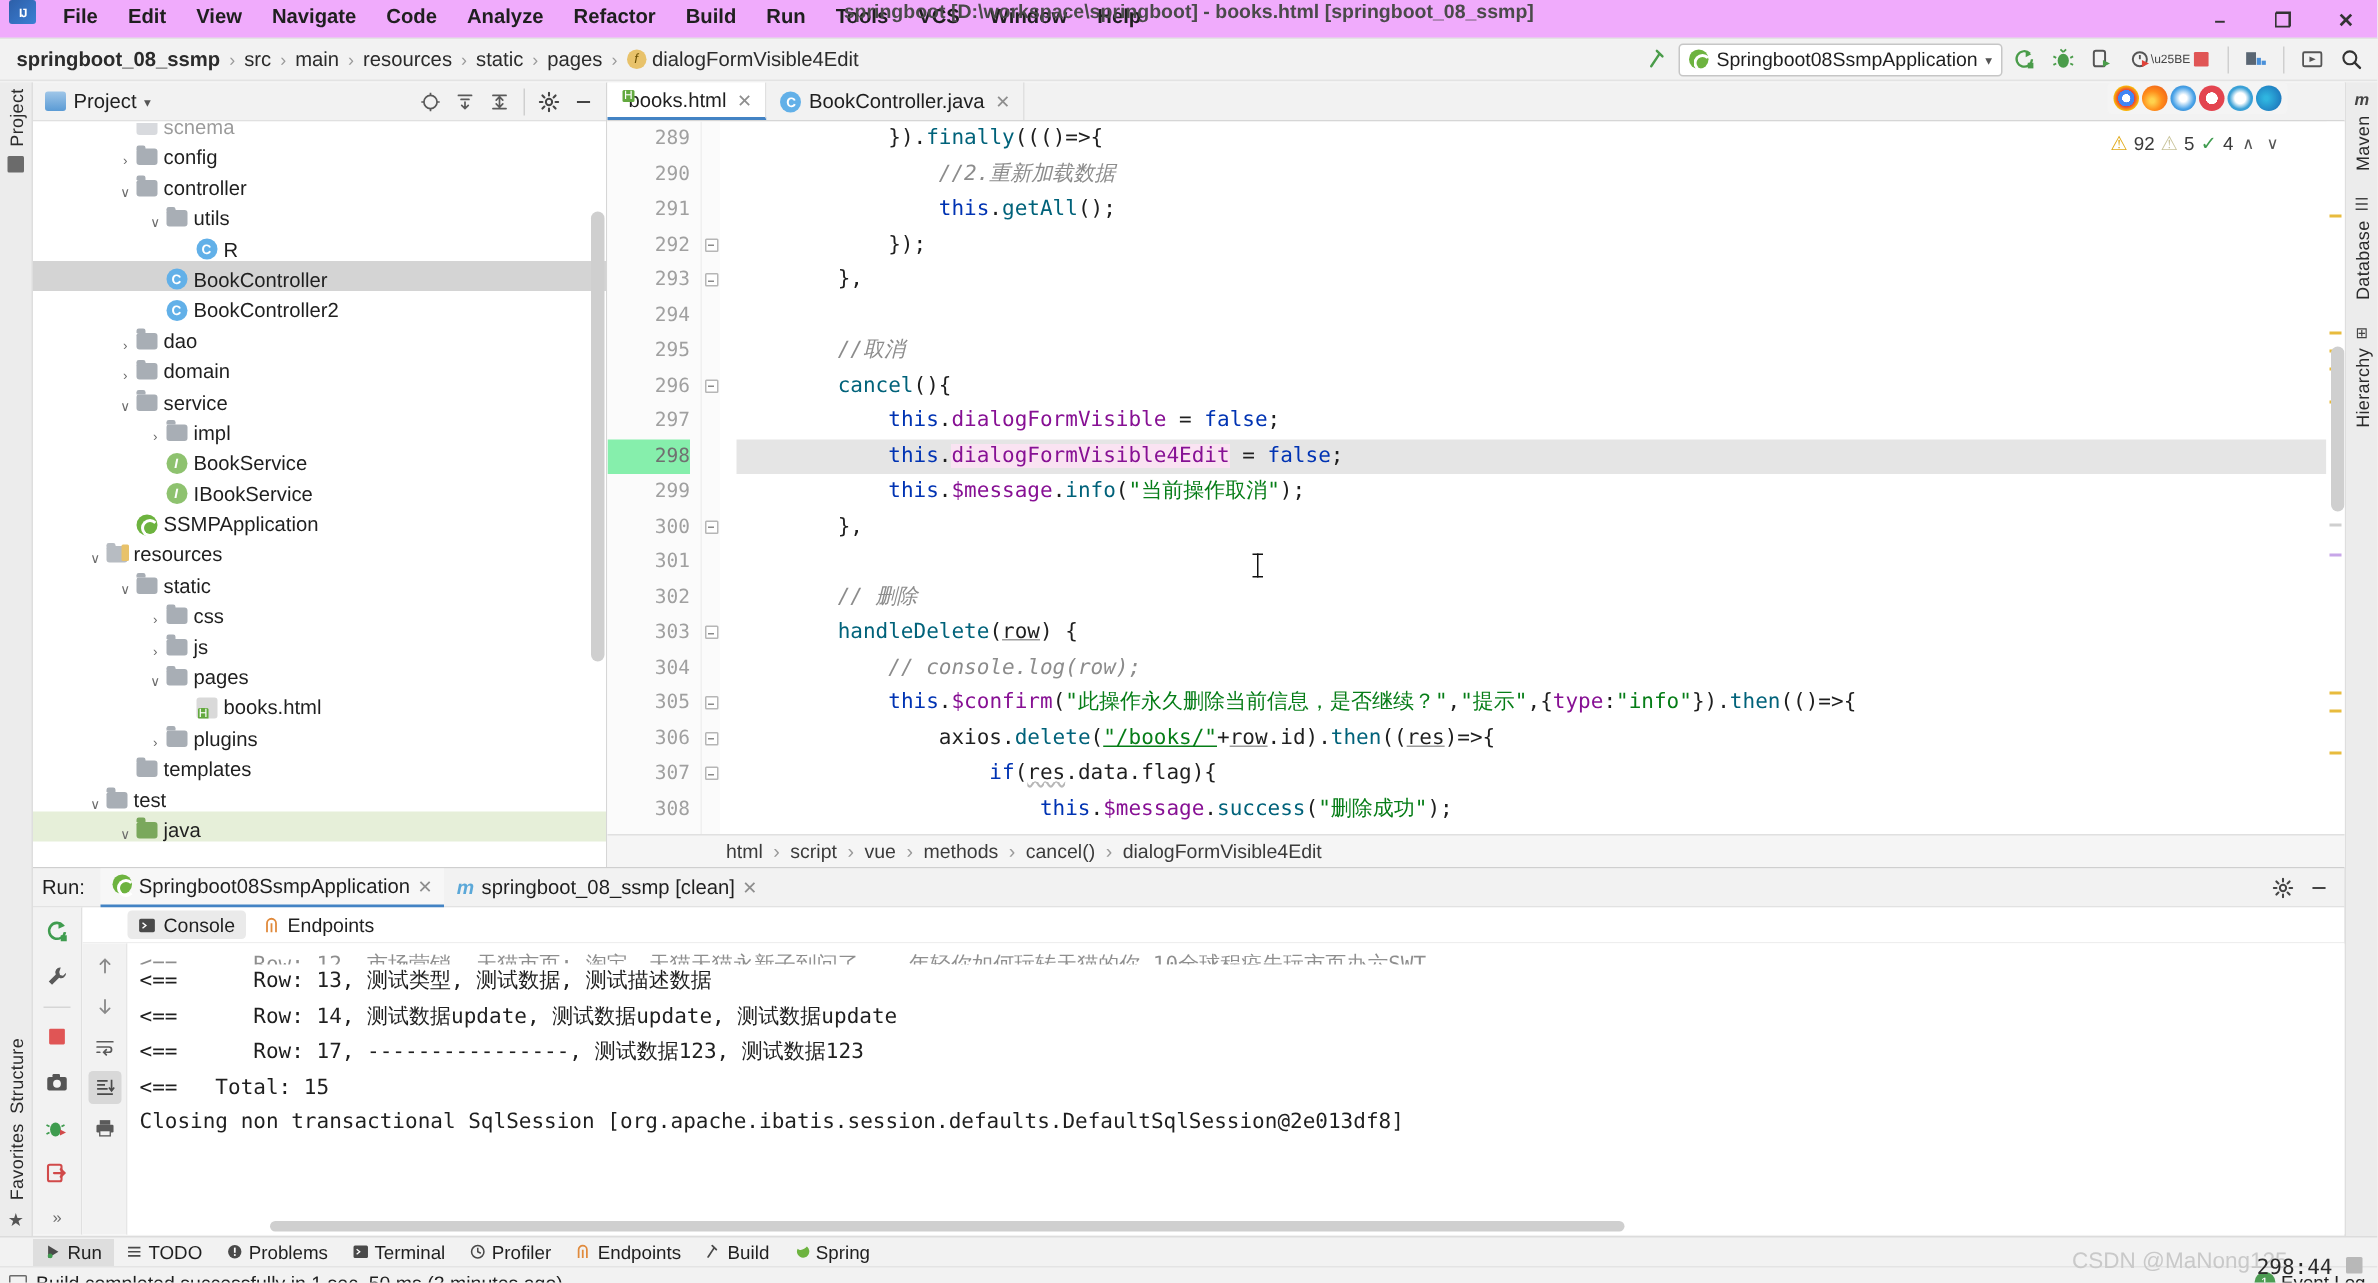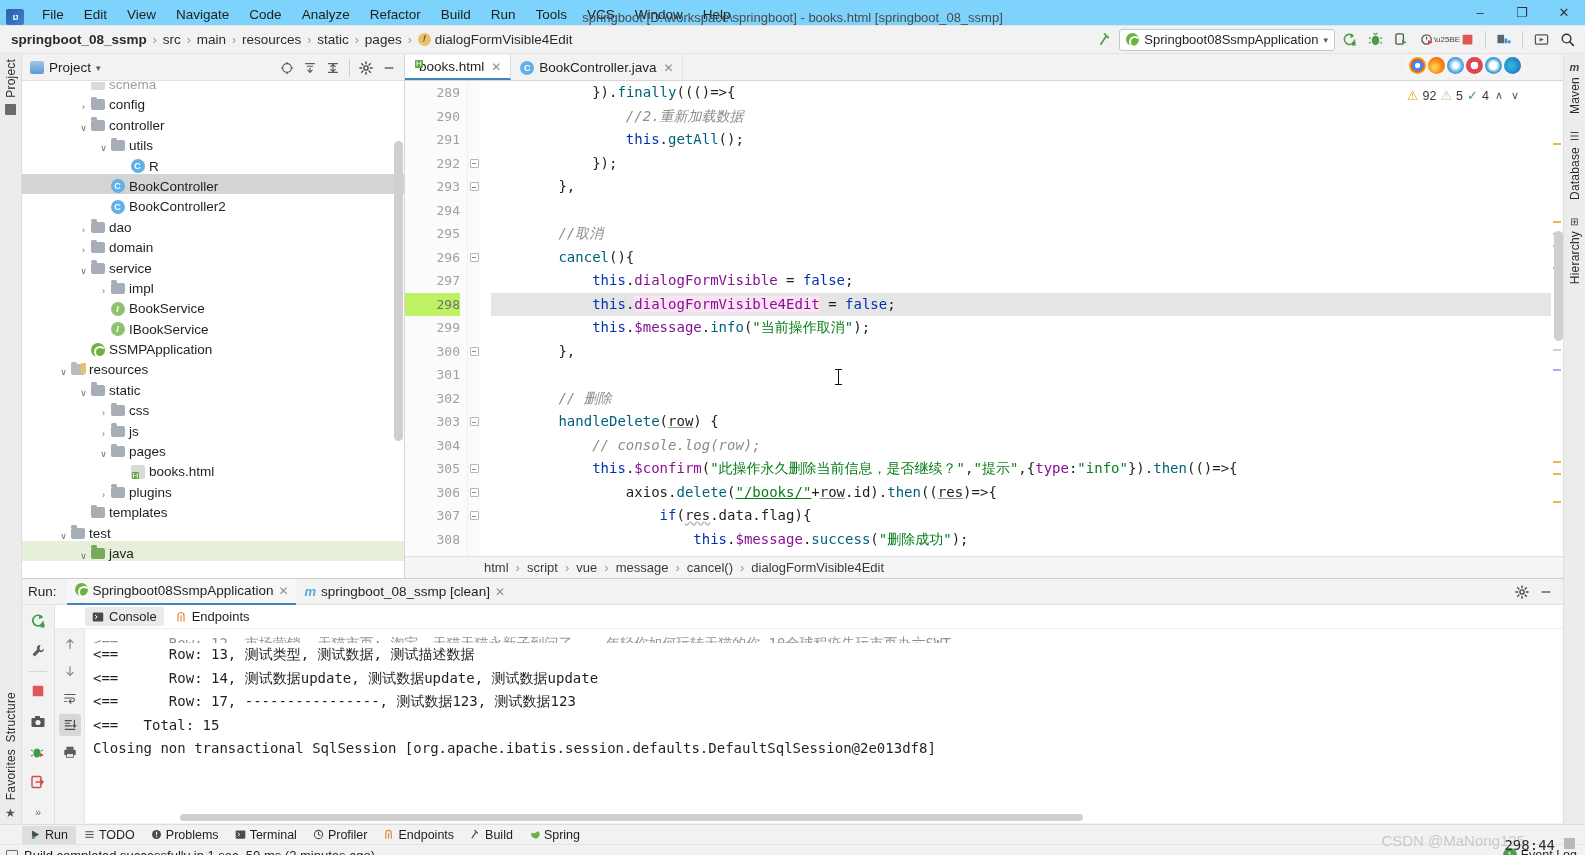--- a/index.html
+++ b/index.html
@@ -5,22 +5,22 @@
   * { box-sizing: border-box; margin:0; padding:0; }
   body {
     width:1585px; height:855px; overflow:hidden;
     font-family:"Liberation Sans", sans-serif;
     font-size:13px; color:#1f1f1f; background:#f2f2f2;
     -webkit-font-smoothing:antialiased;
   }
   .app { position:relative; width:1585px; height:855px; background:#f2f2f2; }
 
   
-  .titlebar { height:26px; background:#7dd3fc; display:flex; align-items:flex-end;
-              border-bottom:1px solid #e3e3e3; position:relative; }
+  .titlebar { height:26px; background:#f0abfc; display:flex; align-items:flex-start;
+              border-bottom:1px solid #e3e3e3; position:relative;font-weight:bold; }
   .ij-logo { width:18px; height:16px; margin:0 8px 0 6px; border-radius:2px;
              background:linear-gradient(135deg,#2d5fa8 0%,#3b7fd4 100%);
              position:relative; flex:none; }
   .ij-logo::after{ content:"IJ"; position:absolute; inset:0; color:#fff;
              font-size:8px; font-weight:bold; display:flex; align-items:center;
              justify-content:center; letter-spacing:-1px;}
   .menu { display:flex; align-items:center; gap:0; }
   .menu-item { padding:3px 10px; font-size:13.5px; color:#1f1f1f; cursor:default;
                white-space:nowrap; }
   .win-title { position:absolute; left:0; right:0; text-align:center;
@@ -130,21 +130,21 @@
   .code-area { flex:1; display:flex; position:relative; overflow:hidden;
                background:#fff; font-family:"DejaVu Sans Mono", monospace; }
   .gutter { width:63px; background:#fbfbfb; flex:none; text-align:right;
             padding-right:7px; color:#a0a0a0; font-size:13px;
             border-right:1px solid #f0f0f0; user-select:none;}
   .fold { width:12px; flex:none; background:#fbfbfb; position:relative; }
   .code { flex:1; padding-left:11px; overflow:hidden; position:relative;}
   .ln { height:23.5px; line-height:23.5px; font-size:14px; white-space:pre;
         color:#1f1f1f; }
   .gl { height:23.5px; line-height:23.5px; }
-  .gl.cur { background:#bef264; color:#707070; }
+  .gl.cur { background:#86efac; color:#707070; }
   .ln.cur { background:#e5e5e5; }
   .fm { height:23.5px; line-height:23.5px; display:flex; align-items:center;
         justify-content:center; color:#b0b0b0; font-size:9px;}
   .fm span{ display:inline-block; width:9px; height:9px; border:1px solid #b6b6b6;
         border-radius:1px; position:relative; background:#fff;}
   .fm span::after{content:""; position:absolute; left:1.5px; top:3.5px; width:4px;
         height:1px; background:#8a8a8a;}
 
   
   .kw  { color:#0033b3; }
@@ -716,21 +716,21 @@
               <div class="vsb" style="top:150px;height:110px;"></div>
             </div>
           </div>
           <div class="ebread" id="ebread-root">
               <span class="c" style="padding: 1px 4px;">html</span>
               <span class="s">›</span>
               <span class="c" style="padding: 1px 4px;">script</span>
               <span class="s">›</span>
               <span class="c" style="padding: 1px 4px;">vue</span>
               <span class="s">›</span>
-              <span class="c" style="padding: 1px 4px;">message</span>
+              <span class="c" style="padding: 1px 4px;">methods</span>
               <span class="s">›</span>
               <span class="c" style="padding: 1px 4px;">cancel()</span>
               <span class="s">›</span>
               <span class="c" style="padding: 1px 4px;">dialogFormVisible4Edit</span>
             </div>
         </div>
       </div>
 
       <div class="runpanel">
         <div class="run-head">

